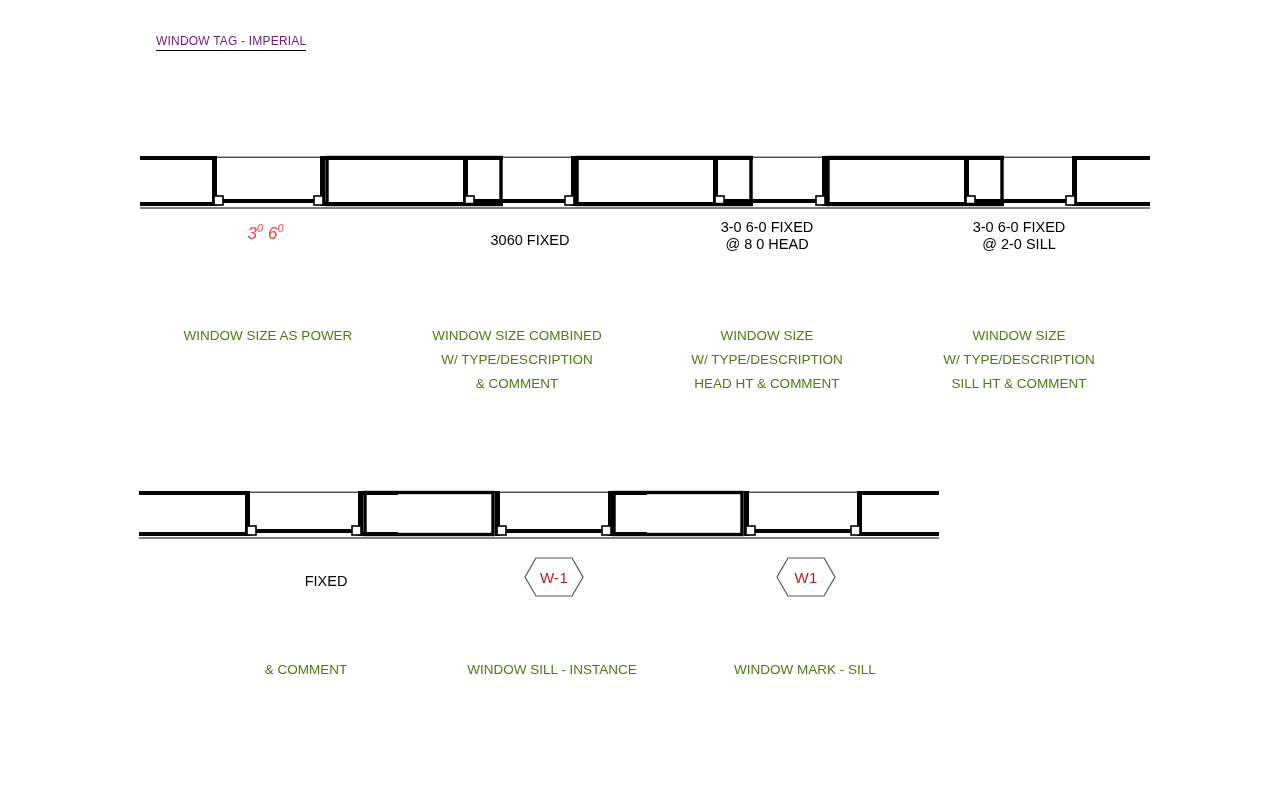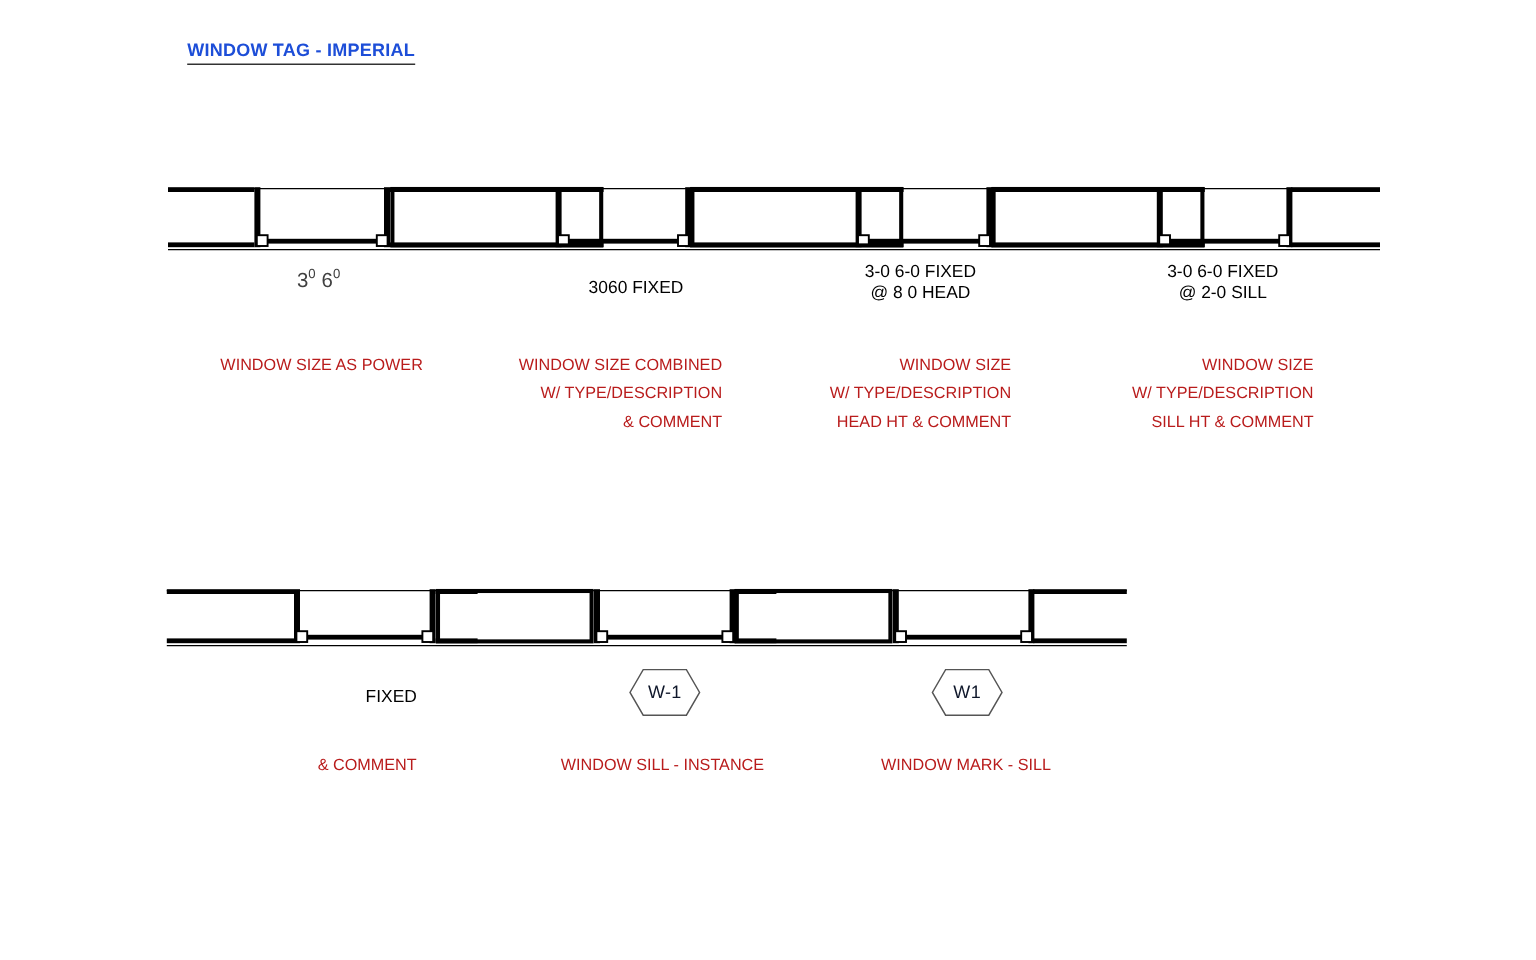--- a/index.html
+++ b/index.html
@@ -15,24 +15,24 @@
     overflow: hidden;
     font-family: "Liberation Sans", sans-serif;
     color: #000000;
   }
 
   
   .sheet-title {
     position: absolute;
     left: 156px;
     top: 34px;
-    font-size: 15px;
-    font-weight: 700;
+    font-size: 12px;
+    font-weight: 400;
     letter-spacing: 0.2px;
-    color: #1d4ed8;
+    color: #701a75;
     white-space: nowrap;
     padding-bottom: 2px;
     border-bottom: 1.4px solid #000;
   }
 
   
   .wall {
     position: absolute;
   }
   .wall svg {
@@ -49,43 +49,45 @@
     line-height: 17px;
     white-space: nowrap;
     transform: translateX(-50%);
   }
   .note-black .ln { display: block; }
 
   
   .power-note {
     position: absolute;
     transform: translateX(-50%);
-    color: #404040;
+    color: #ef4444;
     white-space: nowrap;
     font-size: 17px;
     line-height: 19px;
+    font-style: italic;
   }
   .power-note sup {
     font-size: 11px;
     vertical-align: super;
     line-height: 0;
     margin-left: 0px;
     margin-right: 5px;
   }
 
   
   .note-red {
     position: absolute;
     font-size: 13.5px;
-    color: #b91c1c;
-    text-align: right;
+    color: #4d7c0f;
+    text-align: center;
     line-height: 24px;
     white-space: nowrap;
     transform: translateX(-50%);
     font-weight: 400;
+    margin-top: 32px;
   }
   .note-red .ln { display: block; }
 
   
   .hex-tag {
     position: absolute;
     transform: translate(-50%, -50%);
     width: 62px;
     height: 42px;
   }
@@ -93,21 +95,21 @@
   .hex-label {
     position: absolute;
     left: 0;
     top: 0;
     width: 62px;
     height: 42px;
     display: flex;
     align-items: center;
     justify-content: center;
     font-size: 15px;
-    color: #0f172a;
+    color: #b91c1c;
     letter-spacing: 0.3px;
   }
 </style>
 </head>
 <body>
 
 <div class="sheet-title">WINDOW TAG - IMPERIAL</div>
 
 <div class="wall" style="left:140px; top:156px;">
   <svg width="1010" height="56" viewBox="0 0 1010 56">

